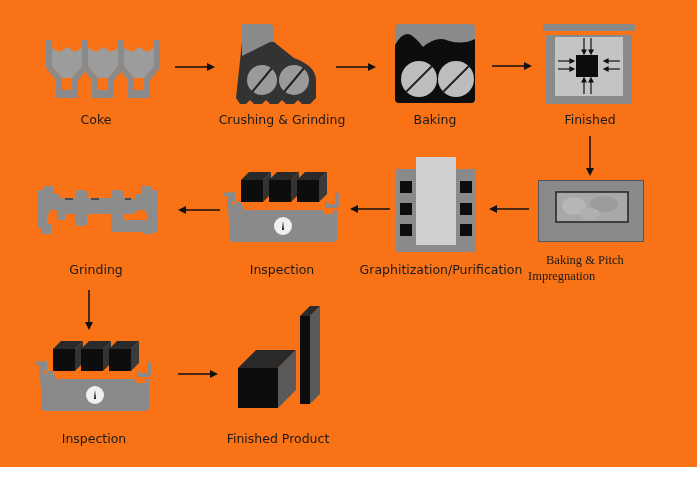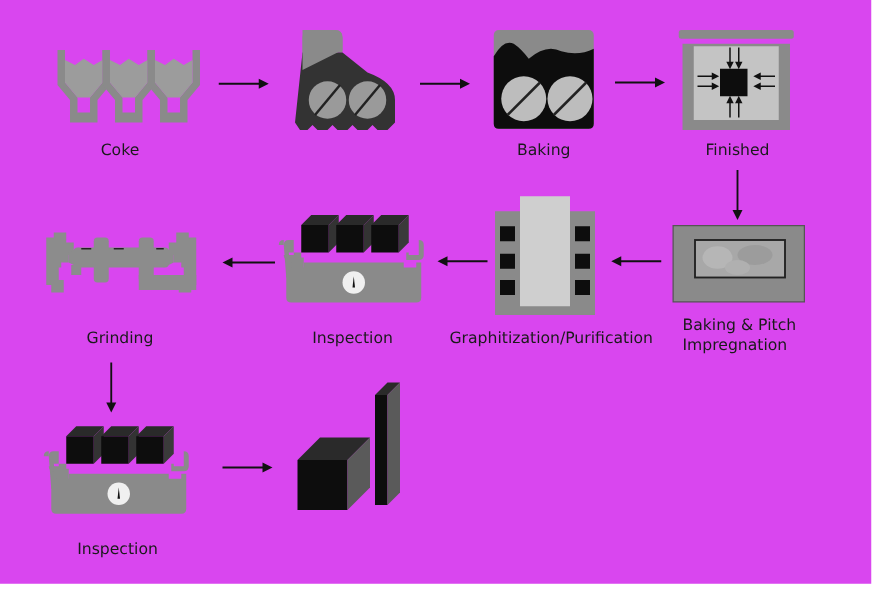--- a/index.html
+++ b/index.html
@@ -1,19 +1,19 @@
 <!DOCTYPE html>
 <html><head>
 <meta charset="utf-8">
 <style>
   html,body{margin:0;padding:0;background:#ffffff;}
   body{width:700px;height:485px;position:relative;overflow:hidden;font-family:"DejaVu Sans","Liberation Sans",sans-serif;}
-  #canvas{position:absolute;left:0;top:0;width:697px;height:467px;background:#d946ef;}
+  #canvas{position:absolute;left:0;top:0;width:697px;height:467px;background:#f97316;}
   .lbl{position:absolute;font-size:12.5px;color:#1a1a1a;white-space:nowrap;transform:translateX(-50%);text-align:center;line-height:16px;}
-  .lbl.left{transform:none;text-align:center;}
+  .lbl.left{transform:none;text-align:center;font-family:Liberation Serif, serif;}
   svg.icon{position:absolute;overflow:visible;}
   svg.arrow{position:absolute;overflow:visible;}
 </style>
 </head>
 <body>
 
 <div id="canvas">
 
   <svg class="icon" style="left:44px;top:38px" width="112" height="62" viewBox="0 0 112 62">
     <g fill="#8a8a8a">
@@ -29,20 +29,21 @@
 
   <svg class="icon" style="left:238px;top:22px" width="84" height="86" viewBox="0 0 84 86">
     <path d="M4,2 h26 q6,0 6,6 v12 l0,0 h-32 z" fill="#8a8a8a"></path>
     <path d="M4,20 l0,-12 M4,20 h32 l20,16 q22,8 22,22 v18 l-6,6 h-8 l-4,-4 l-4,4 h-8 l-4,-4 l-4,4 h-8 l-4,-4 l-4,4 h-8 l-4,-4 l-4,4 h-6 l-4,-6 z" fill="#333333"></path>
     <path d="M4,8 q0,-6 6,-6 h20 q6,0 6,6 v10 l-12,6 l-20,10 z" fill="#8a8a8a"></path>
     <circle cx="24" cy="58" r="15" fill="#9a9a9a"></circle>
     <circle cx="56" cy="58" r="15" fill="#9a9a9a"></circle>
     <line x1="14" y1="70" x2="34" y2="46" stroke="#222" stroke-width="2"></line>
     <line x1="46" y1="70" x2="66" y2="46" stroke="#222" stroke-width="2"></line>
   </svg>
+  <div class="lbl" style="left:282px;top:112px">Crushing &amp; Grinding</div>
 
   <svg class="icon" style="left:394px;top:23px" width="82" height="81" viewBox="0 0 82 81">
     <rect x="1" y="1" width="80" height="79" rx="4" fill="#8a8a8a"></rect>
     <path d="M1,22 q8,-14 16,-10 q6,4 12,12 q14,-12 26,-6 q14,4 26,-2 v60 q0,4 -4,4 h-72 q-4,0 -4,-4 z" fill="#0d0d0d"></path>
     <circle cx="25" cy="56" r="18" fill="#bdbdbd"></circle>
     <circle cx="62" cy="56" r="18" fill="#bdbdbd"></circle>
     <line x1="12" y1="69" x2="38" y2="43" stroke="#222" stroke-width="2"></line>
     <line x1="49" y1="69" x2="75" y2="43" stroke="#222" stroke-width="2"></line>
   </svg>
   <div class="lbl" style="left:435px;top:112px">Baking</div>
@@ -74,21 +75,21 @@
   <div class="lbl" style="left:590px;top:112px">Finished</div>
 
   <svg class="icon" style="left:538px;top:180px" width="106" height="62" viewBox="0 0 106 62">
     <rect x="0.5" y="0.5" width="105" height="61" fill="#8a8a8a" stroke="#555" stroke-width="1"></rect>
     <rect x="18" y="12" width="72" height="30" fill="#a8a8a8" stroke="#222" stroke-width="1.5"></rect>
     <ellipse cx="36" cy="26" rx="12" ry="9" fill="#b6b6b6"></ellipse>
     <ellipse cx="66" cy="24" rx="14" ry="8" fill="#9c9c9c"></ellipse>
     <ellipse cx="52" cy="34" rx="10" ry="6" fill="#b0b0b0"></ellipse>
   </svg>
   <div class="lbl left" style="left:546px;top:252px">Baking &amp; Pitch</div>
-  <div class="lbl left" style="left:546px;top:268px">Impregnation</div>
+  <div class="lbl left" style="left:528px;top:268px">Impregnation</div>
 
   <svg class="icon" style="left:396px;top:157px" width="80" height="95" viewBox="0 0 80 95">
     <rect x="0" y="12" width="80" height="83" fill="#8a8a8a"></rect>
     <rect x="20" y="0" width="40" height="88" fill="#cfcfcf"></rect>
     <g fill="#0d0d0d">
       <rect x="4" y="24" width="12" height="12"></rect>
         <rect x="4" y="46" width="12" height="12"></rect>
         <rect x="4" y="67" width="12" height="12"></rect>
       <rect x="64" y="24" width="12" height="12"></rect>
         <rect x="64" y="46" width="12" height="12"></rect>
@@ -150,20 +151,21 @@
   <div class="lbl" style="left:94px;top:431px">Inspection</div>
 
   <svg class="icon" style="left:236px;top:306px" width="86" height="106" viewBox="0 0 86 106">
     <path d="M2,62 l18,-18 h40 l-18,18 z" fill="#2a2a2a"></path>
     <rect x="2" y="62" width="40" height="40" fill="#0d0d0d"></rect>
     <path d="M42,62 l18,-18 v40 l-18,18 z" fill="#5a5a5a"></path>
     <path d="M64,10 l10,-10 h10 l-10,10 z" fill="#2a2a2a"></path>
     <rect x="64" y="10" width="10" height="88" fill="#0d0d0d"></rect>
     <path d="M74,10 l10,-10 v88 l-10,10 z" fill="#5a5a5a"></path>
   </svg>
+  <div class="lbl" style="left:278px;top:431px">Finished Product</div>
 
   <svg class="arrow" style="left:175px;top:62px" width="40" height="10">
       <line x1="0" y1="5" x2="34" y2="5" stroke="#111" stroke-width="1.5"></line>
       <path d="M32,1 l8,4 l-8,4 z" fill="#111"></path>
     </svg>
   <svg class="arrow" style="left:336px;top:62px" width="40" height="10">
       <line x1="0" y1="5" x2="34" y2="5" stroke="#111" stroke-width="1.5"></line>
       <path d="M32,1 l8,4 l-8,4 z" fill="#111"></path>
     </svg>
   <svg class="arrow" style="left:492px;top:61px" width="40" height="10">

